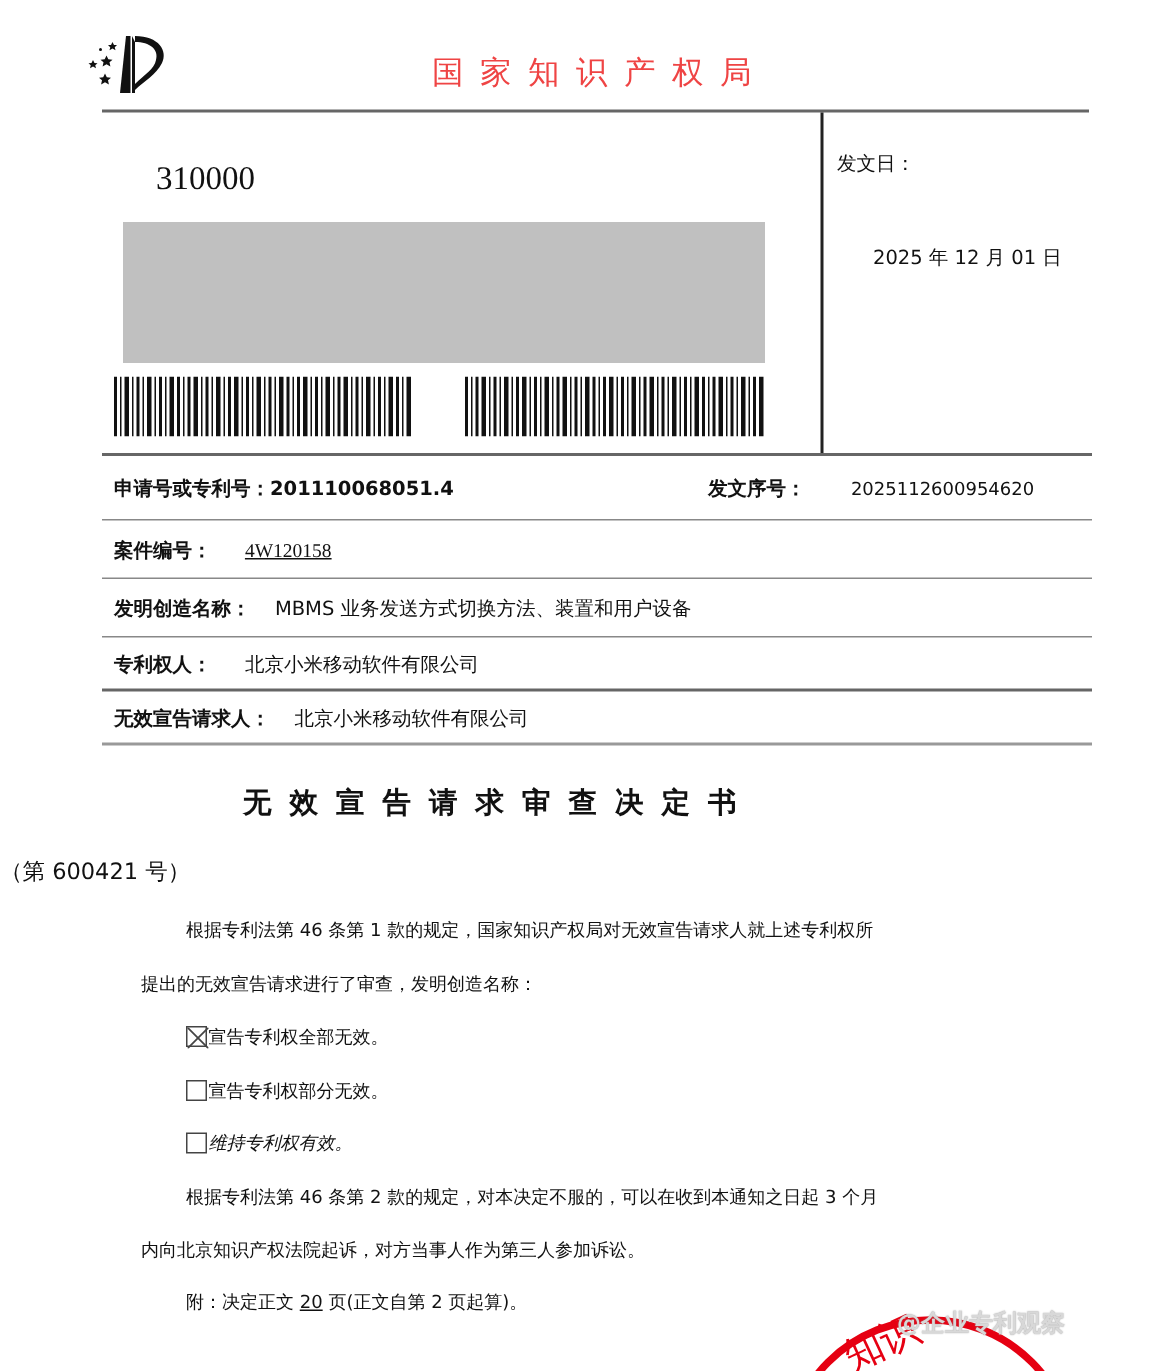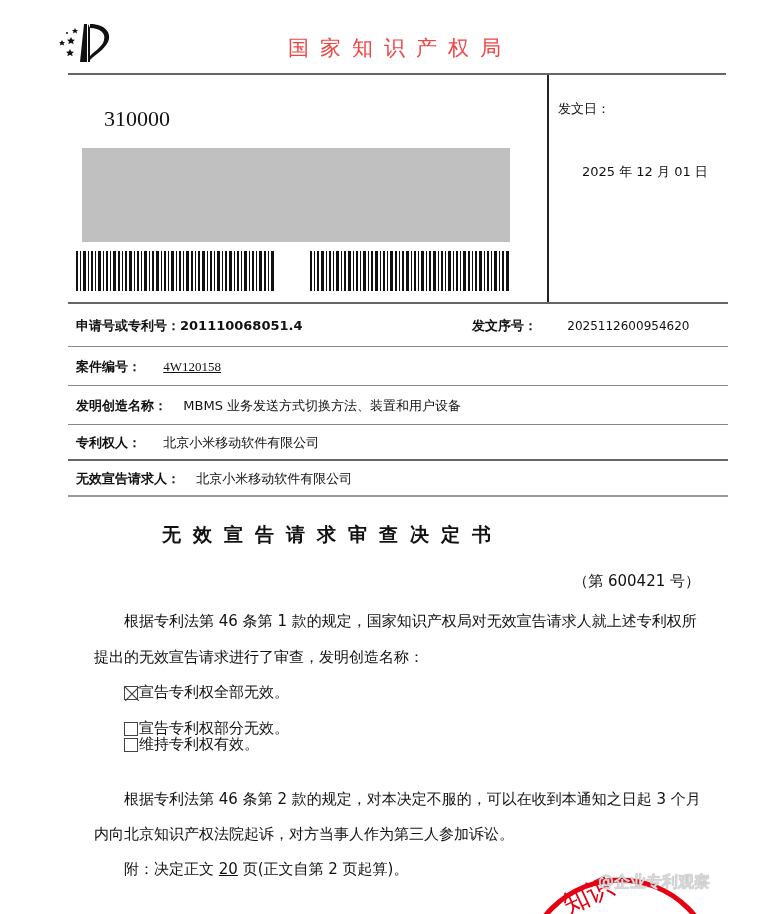--- a/index.html
+++ b/index.html
@@ -16,22 +16,22 @@
     .vline { position: absolute; width: 2px; background: #222; }
     .postcode { left: 104px; top: 106px; font-family: "Liberation Serif", "DejaVu Serif", serif; font-size: 22px; color: #111; }
     .redacted { left: 82px; top: 148px; width: 428px; height: 94px; background: #c0c0c0; }
     .barcode { top: 251px; height: 40px; }
     .issue-label { left: 558px; top: 100px; font-size: 13px; }
     .issue-date { left: 582px; top: 163px; font-size: 13px; white-space: nowrap; }
     .field-row { position: absolute; left: 76px; font-size: 13px; white-space: nowrap; }
     .field-row .lbl { font-weight: bold; }
     .field-row .val-serif { font-family: "Liberation Serif", "DejaVu Serif", serif; text-decoration: underline; }
     .doc-title { left: 0; width: 665px; text-align: center; top: 522px; font-size: 19px; letter-spacing: 12px; font-weight: bold; }
-    .doc-no { left: 0; width: 700px; text-align: right; top: 572px; font-size: 15px; }
-    .para { position: absolute; font-size: 15px; white-space: nowrap; }
+    .doc-no { left: 0; width: 700px; text-align: left; top: 572px; font-size: 15px; }
+    .para { position: absolute; font-size: 12px; white-space: nowrap; }
     .cb { display: inline-block; width: 14px; height: 14px; border: 1.5px solid #444; vertical-align: -3px; margin-right: 1px; position: relative; box-sizing: border-box; }
     .cb svg { position: absolute; left: 0; top: 0; }
     .u { text-decoration: underline; margin-top: 39px; }
     .seal { left: 510px; top: 858px; width: 220px; height: 120px; }
     .watermark { left: 598px; top: 872px; font-size: 16px; color: #d8d8d8; font-weight: bold; white-space: nowrap; text-shadow: 0 0 1px #999; }
   </style>
 </head>
 <body>
 
 <svg class="abs logo" viewBox="0 0 62 46">
@@ -216,21 +216,21 @@
 
 <div class="para" style="left:124px; top:683px;">
   <span class="cb"><svg width="14" height="14" viewBox="0 0 14 14">
         <line x1="0" y1="0" x2="14" y2="14" stroke="#444" stroke-width="1.2"></line>
         <line x1="14" y1="0" x2="0" y2="14" stroke="#444" stroke-width="1.2"></line>
       </svg></span><span>宣告专利权全部无效。</span>
 </div>
 <div class="para" style="left:124px; top:719px;">
   <span class="cb"></span><span>宣告专利权部分无效。</span>
 </div>
-<div class="para" style="left:124px; top:735px;">
+<div class="para" style="left:124px; top:754px;font-style:italic;">
   <span class="cb"></span><span>维持专利权有效。</span>
 </div>
 
 <div class="para" style="left:124px; top:790px;">根据专利法第 46 条第 2 款的规定，对本决定不服的，可以在收到本通知之日起 3 个月</div>
 <div class="para" style="left:94px; top:825px;">内向北京知识产权法院起诉，对方当事人作为第三人参加诉讼。</div>
 <div class="para" style="left:124px; top:860px;">
   <span>附：决定正文 </span><span class="u">20</span><span> 页(正文自第 2 页起算)。</span>
 </div>
 
 <svg class="abs seal" viewBox="0 0 220 120">

